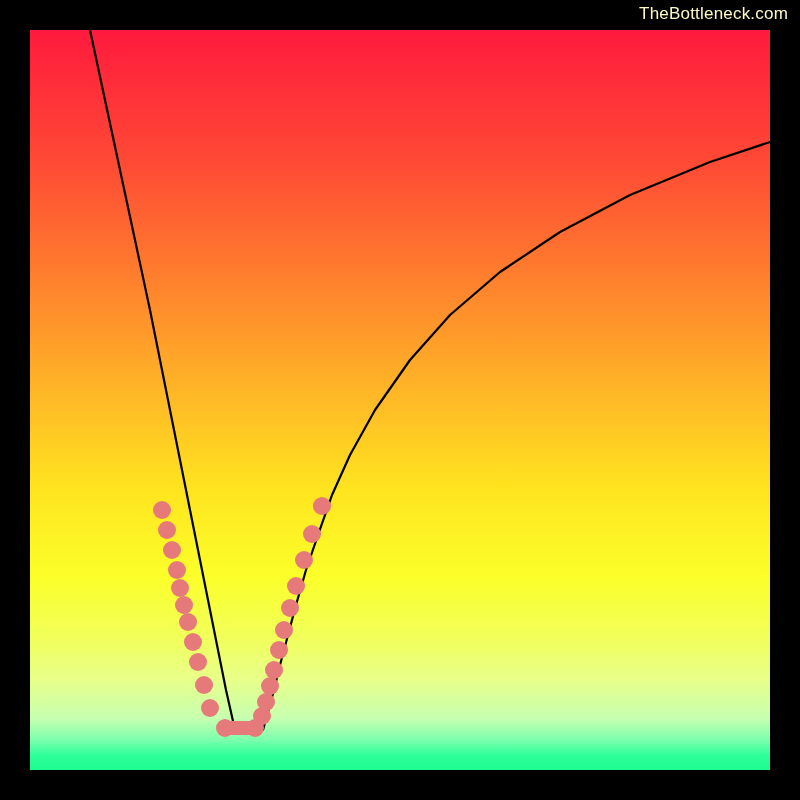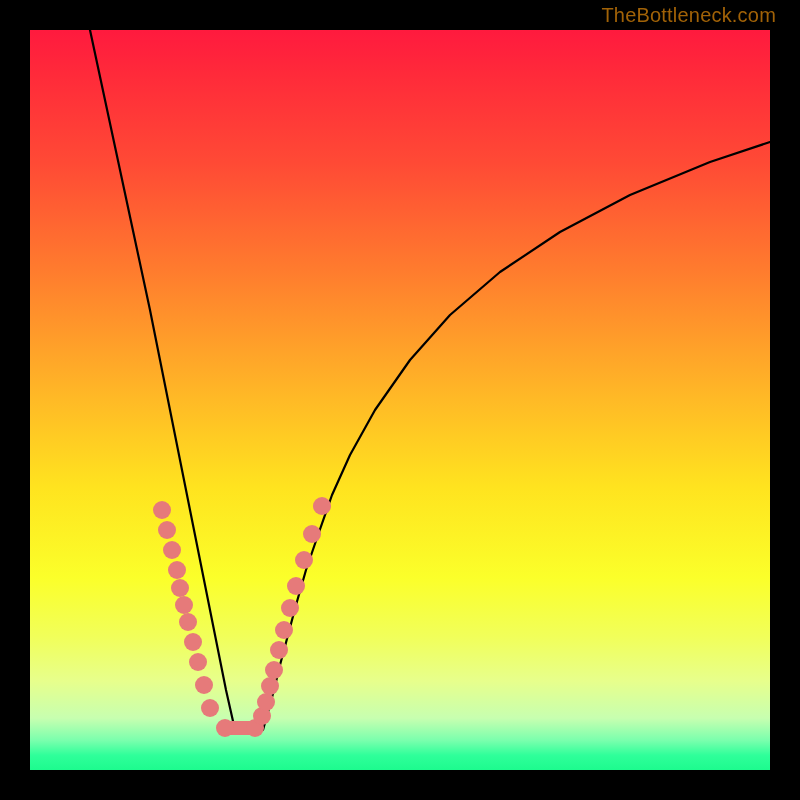--- a/index.html
+++ b/index.html
@@ -29,23 +29,23 @@
       #e7ff8c 88%,
       #c7ffb0 93%,
       #7affad 96%,
       #2fff9a 98%,
       #1dfb8e 100%
     );
   }
   .watermark {
     position: absolute;
     top: 4px;
-    right: 24px;
-    color: #a16207;
-    font-size: 20px;
+    right: 12px;
+    color: #fef9c3;
+    font-size: 17px;
     font-weight: 500;
     letter-spacing: 0.2px;
     user-select: none;
   }
   svg.plot {
     position: absolute;
     left: 0;
     top: 0;
     width: 740px;
     height: 740px;

